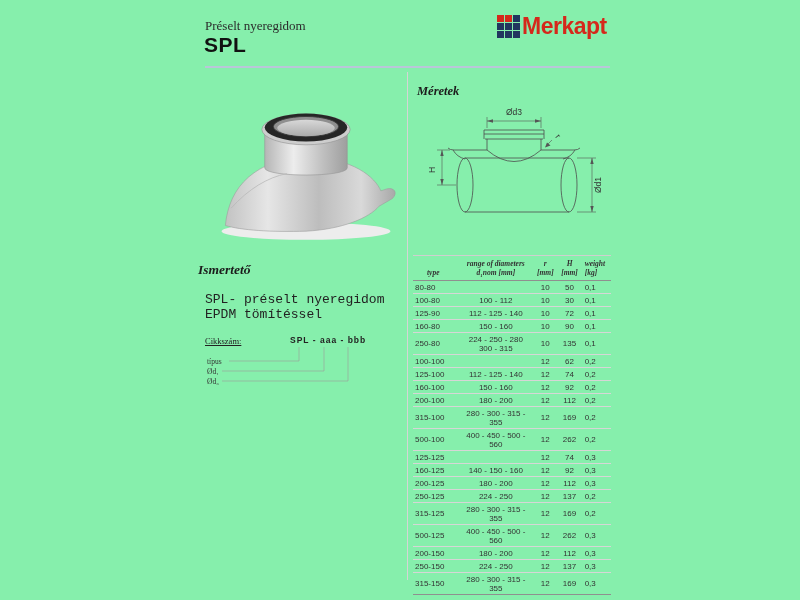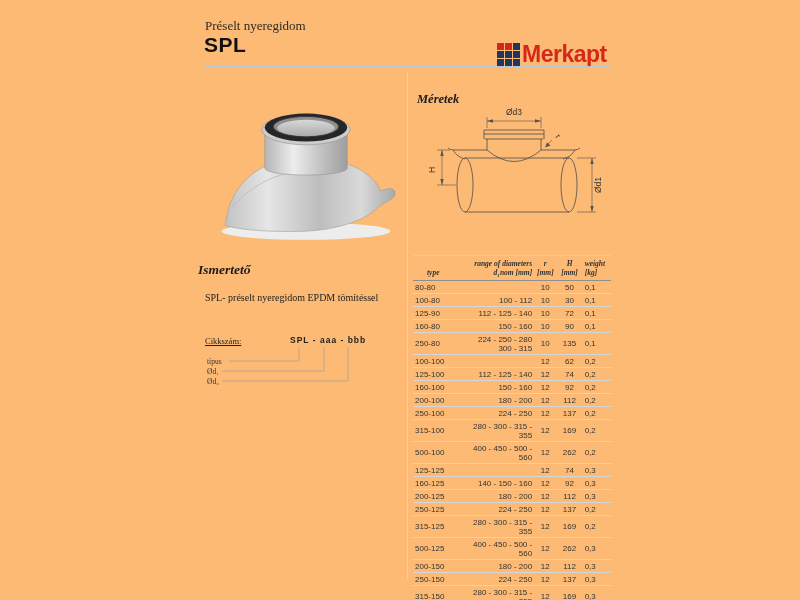--- a/index.html
+++ b/index.html
@@ -1,70 +1,70 @@
 <!DOCTYPE html>
 <html><head>
 <meta charset="utf-8">
 <style>
   * { margin: 0; padding: 0; box-sizing: border-box; }
   html,body { background: #fff; }
   .page {
     position: relative;
     width: 800px; height: 600px;
-    background: #fdba74;
+    background: #86efac;
     font-family: "Liberation Sans", sans-serif;
     overflow: hidden;
   }
   
   .subtitle {
     position: absolute; left: 205px; top: 18px;
     font-family: "Liberation Serif", serif;
     font-size: 13px; color: #2b2b2b;
   }
   .title {
     position: absolute; left: 204px; top: 33px;
     font-family: "Liberation Sans", sans-serif;
     font-size: 21px; font-weight: 800; color: #111;
     letter-spacing: .5px;
   }
-  .logo { position: absolute; left: 497px; top: 13px; display: flex; align-items: center; gap: 2px; margin-top: 28px; }
+  .logo { position: absolute; left: 497px; top: 13px; display: flex; align-items: center; gap: 2px; }
   .logo-grid { display: grid; grid-template-columns: repeat(3, 7px); grid-auto-rows: 7px; gap: 1px; }
   .logo-grid span { display: block; }
   .logo-text {
     font-size: 23px; font-weight: 800; letter-spacing: -0.5px;
     font-family: "Liberation Sans", sans-serif;
   }
   .header-rule { position: absolute; left: 205px; top: 66px; width: 405px; height: 2px; background: #b9c6d8; }
   .v-divider { position: absolute; left: 407px; top: 72px; width: 1px; height: 508px; background: #d5d5d5; }
 
   
   .photo { position: absolute; left: 210px; top: 80px; }
   .section-heading {
     font-family: "Liberation Serif", serif;
     font-style: italic; font-weight: 700;
     font-size: 13.5px; color: #1c1c1c;
   }
   .h-ismerteto { position: absolute; left: 198px; top: 262px; }
   .description {
     position: absolute; left: 205px; top: 292px;
-    font-family: Liberation Serif, serif;
-    font-size: 10px; color: #222; width: 190px;
+    font-family: Liberation Mono, monospace;
+    font-size: 13px; color: #222; width: 190px;
   }
   .code-label {
     position: absolute; left: 205px; top: 336px;
     font-family: "Liberation Serif", serif;
     font-size: 8.5px; color: #222; text-decoration: underline;
   }
   .code-svg { position: absolute; left: 205px; top: 330px; }
   .code-pattern-text { font: 700 8.5px "Liberation Sans", sans-serif; fill: #222; letter-spacing: 1px; }
   .code-legend-text { font: 7.5px "Liberation Serif", serif; fill: #333; }
   .code-line { stroke: #9a9a9a; stroke-width: 0.6; fill: none; }
 
   
-  .h-meretek { position: absolute; left: 417px; top: 92px; font-size: 12.5px; }
+  .h-meretek { position: absolute; left: 417px; top: 84px; font-size: 12.5px; }
   .dwg { position: absolute; left: 420px; top: 95px; }
   .dwg line, .dwg path, .dwg ellipse { stroke: #4c4c4c; stroke-width: 0.8; fill: none; }
   .dwg .dim { stroke-width: 0.6; stroke: #555; }
   .dwg .arrow { fill: #555; stroke: none; }
   .dwg-label { font: 8.5px "Liberation Sans", sans-serif; fill: #333; }
 
   
   .size-table {
     position: absolute; left: 413px; top: 255px; width: 198px;
     border-collapse: collapse;
@@ -83,21 +83,21 @@
     vertical-align: bottom;
   }
   .size-table td {
     font-size: 8px; line-height: 9px;
     padding: 1.5px 2px;
     border-bottom: 1px solid #d6d6d6;
     white-space: pre-line;
   }
   .size-table tr:last-child td { border-bottom: 1px solid #8f8f8f; }
   .size-table .c0 { width: 44px; padding-right: 6px; }
-  .size-table .c1 { width: 76px; text-align: right; }
+  .size-table .c1 { width: 76px; text-align: center; }
   .size-table .c2 { width: 22px; text-align: center; }
   .size-table .c3 { width: 26px; text-align: center; }
   .size-table .c4 { width: 28px; text-align: left; }
 </style>
 </head>
 <body>
 
 <div class="page">
 
   <div class="subtitle">Préselt nyeregidom</div>
@@ -290,27 +290,20 @@
           <td class="c4">0,2</td>
         </tr>
         <tr>
           <td class="c0">200-100</td>
           <td class="c1">180 - 200</td>
           <td class="c2">12</td>
           <td class="c3">112</td>
           <td class="c4">0,2</td>
         </tr>
         <tr>
-          <td class="c0">250-100</td>
-          <td class="c1">224 - 250</td>
-          <td class="c2">12</td>
-          <td class="c3">137</td>
-          <td class="c4">0,2</td>
-        </tr>
-        <tr>
           <td class="c0">315-100</td>
           <td class="c1">280 - 300 - 315 - 355</td>
           <td class="c2">12</td>
           <td class="c3">169</td>
           <td class="c4">0,2</td>
         </tr>
         <tr>
           <td class="c0">500-100</td>
           <td class="c1">400 - 450 - 500 - 560</td>
           <td class="c2">12</td>

